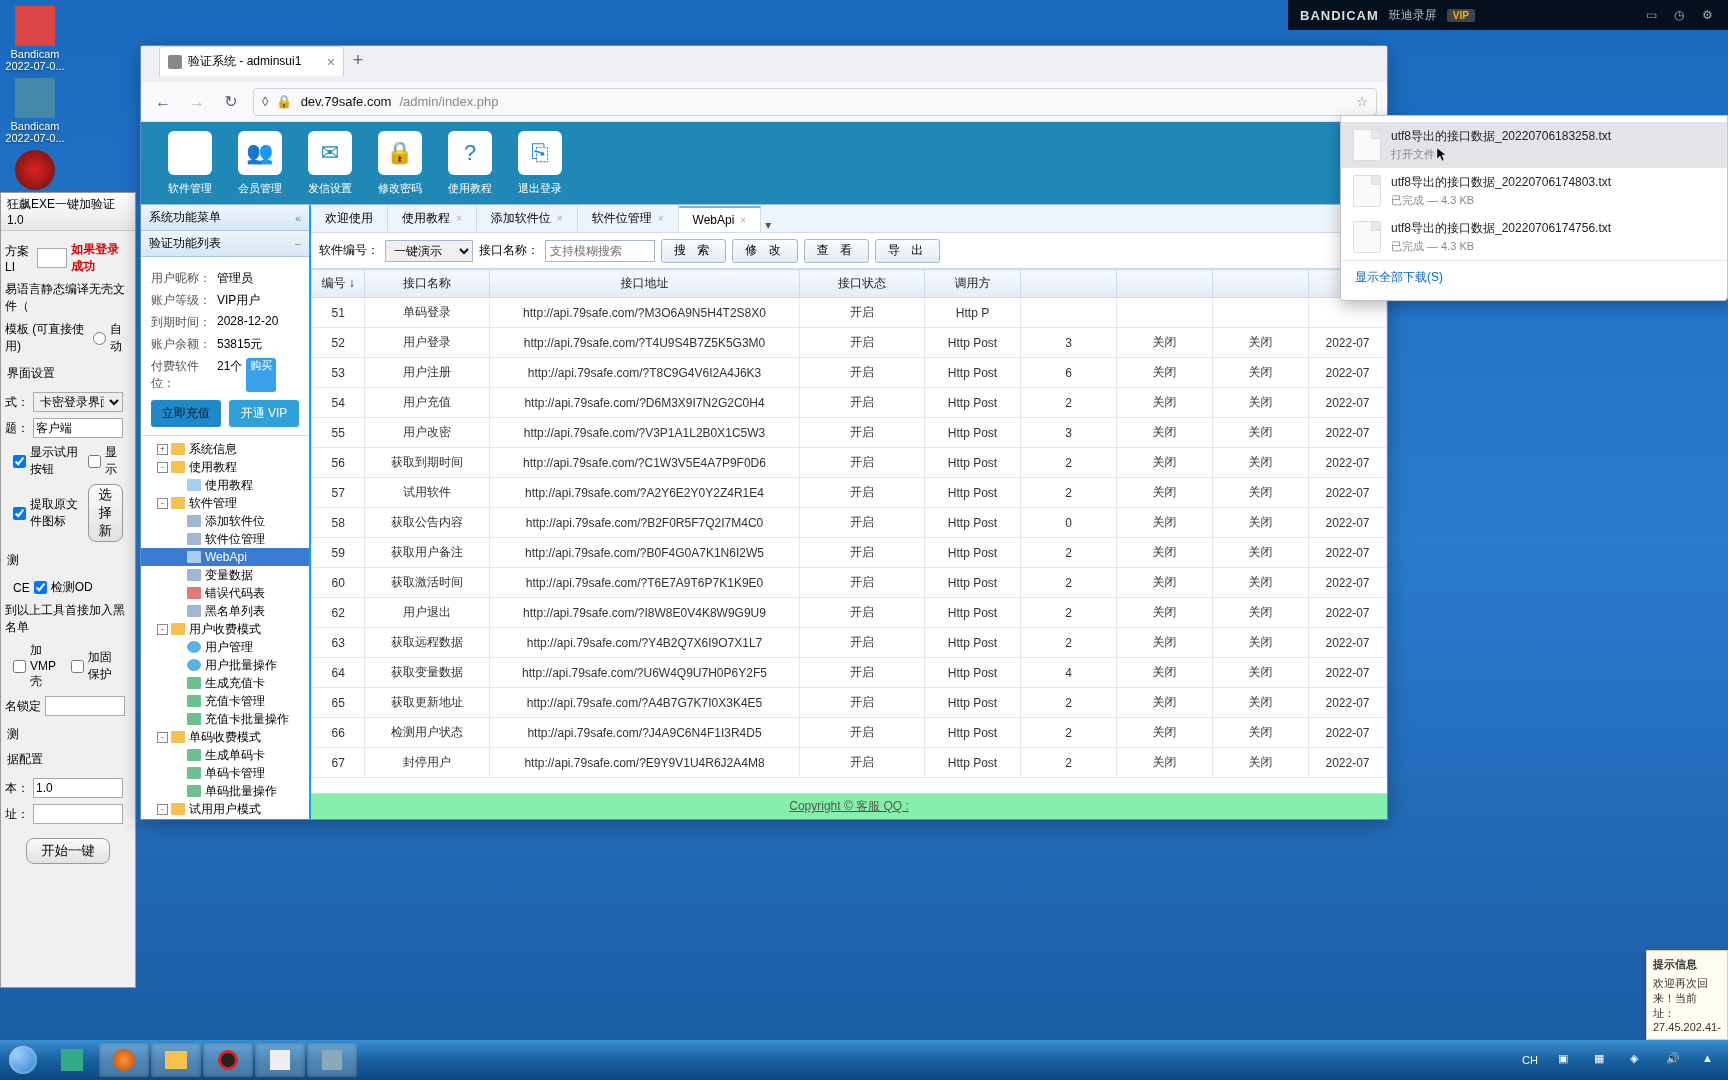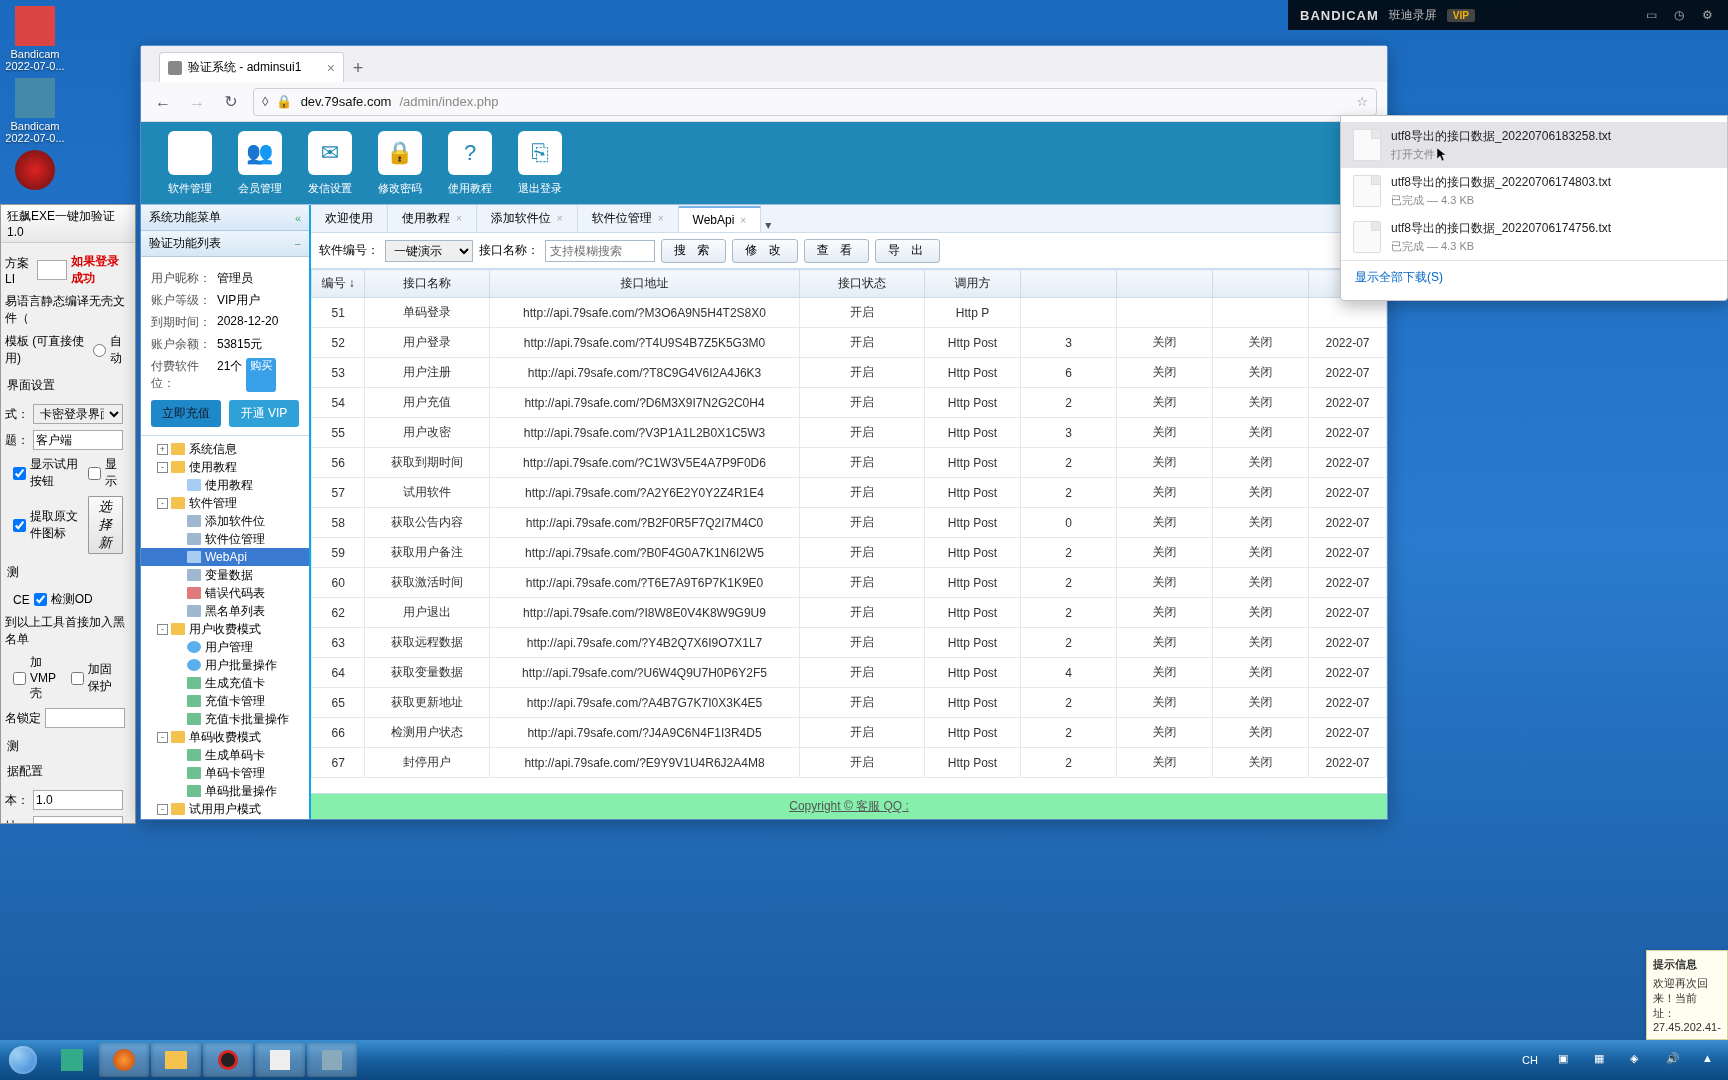--- a/index.html
+++ b/index.html
@@ -12,34 +12,34 @@
 .bandicam-vip { background:#444; color:#f5b301; font-size:10px; padding:1px 6px; border-radius:2px; font-weight:bold; }
 .bandicam-ctrls { margin-left:auto; display:flex; gap:14px; }
 .bandicam-ctrls span { width:14px; height:14px; display:inline-block; color:#aaa; }
 
 
 .desktop { position:absolute; left:0; top:0; }
 .dicon { width:70px; text-align:center; color:#fff; font-size:11px; text-shadow:0 1px 2px rgba(0,0,0,.6); margin:6px 0; }
 .dicon .imgbox { width:40px; height:40px; margin:0 auto 2px; }
 
 
-.leftapp { position:absolute; left:0; top:204px; width:136px; background:#f0f0f0; border:1px solid #999; height:620px; overflow:hidden; }
+.leftapp { position:absolute; left:0; top:192px; width:136px; background:#f0f0f0; border:1px solid #999; height:796px; overflow:hidden; }
 .leftapp-title { background:linear-gradient(#fefefe,#e8e8e8); border-bottom:1px solid #ccc; padding:3px 6px; font-size:12px; }
 .leftapp-body { padding:4px; font-size:12px; }
 .la-row { margin:6px 0; display:flex; align-items:center; gap:4px; }
 .la-label { color:#000; }
 .la-input { border:1px solid #aaa; height:20px; padding:0 2px; font-size:12px; }
 .la-red { color:#d00; font-weight:bold; }
 .la-heading { padding:4px 2px; }
 .la-chk { display:flex; align-items:center; gap:4px; margin:6px 8px; }
-.la-btn { padding:3px 14px; background:linear-gradient(#fafafa,#e2e2e2); border:1px solid #999; border-radius:1px;font-style:italic; }
+.la-btn { padding:3px 14px; background:linear-gradient(#fafafa,#e2e2e2); border:1px solid #999; border-radius:8px; }
 
 
 .browser { position:absolute; left:140px; top:45px; width:1248px; height:775px; background:#fff; border:1px solid #5a8bd0; border-radius:4px 4px 0 0; box-shadow:0 4px 20px rgba(0,0,0,.3); display:flex; flex-direction:column; }
-.tab-strip { height:36px; background:#f0f0f4; display:flex; align-items:flex-end; padding-left:18px; }
+.tab-strip { height:36px; background:#f0f0f4; display:flex; padding-left:18px; }
 .tab { background:#fff; border:1px solid #cfcfd8; border-bottom:none; border-radius:4px 4px 0 0; height:30px; width:185px; display:flex; align-items:center; padding:0 8px; gap:6px; font-size:12px; }
 .tab .fav { width:14px; height:14px; background:#888; border-radius:2px; }
 .tab .close { margin-left:auto; color:#888; font-size:14px; }
 .tab-new { width:28px; height:28px; display:flex; align-items:center; justify-content:center; color:#666; font-size:18px; }
 .addrbar { height:40px; border-bottom:1px solid #dcdce0; display:flex; align-items:center; padding:0 10px; gap:10px; background:#f9f9fb; }
 .nav-btn { width:24px; height:24px; display:flex; align-items:center; justify-content:center; color:#5a5a6e; font-size:16px; }
 .addr-field { flex:1; height:28px; border:1px solid #cfcfd8; border-radius:4px; display:flex; align-items:center; padding:0 8px; gap:8px; font-size:13px; color:#555; }
 .addr-domain { color:#111; }
 .addr-path { color:#888; }
 .star { color:#888; }

